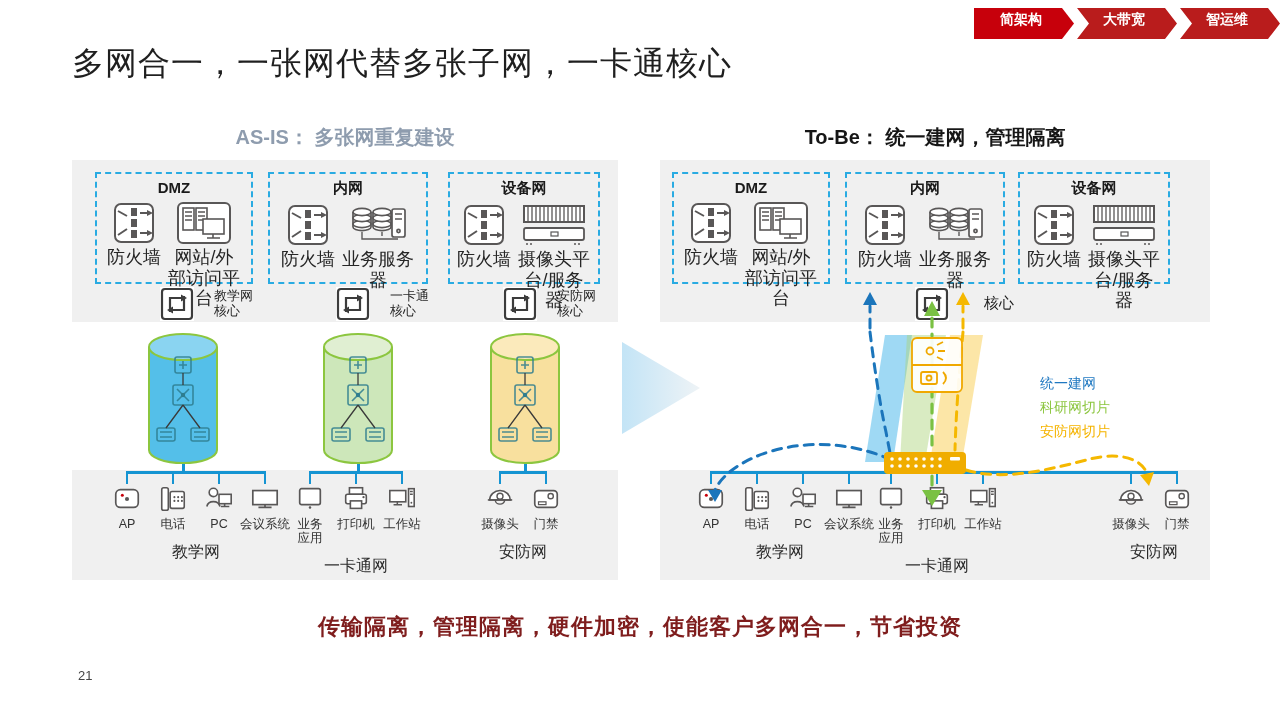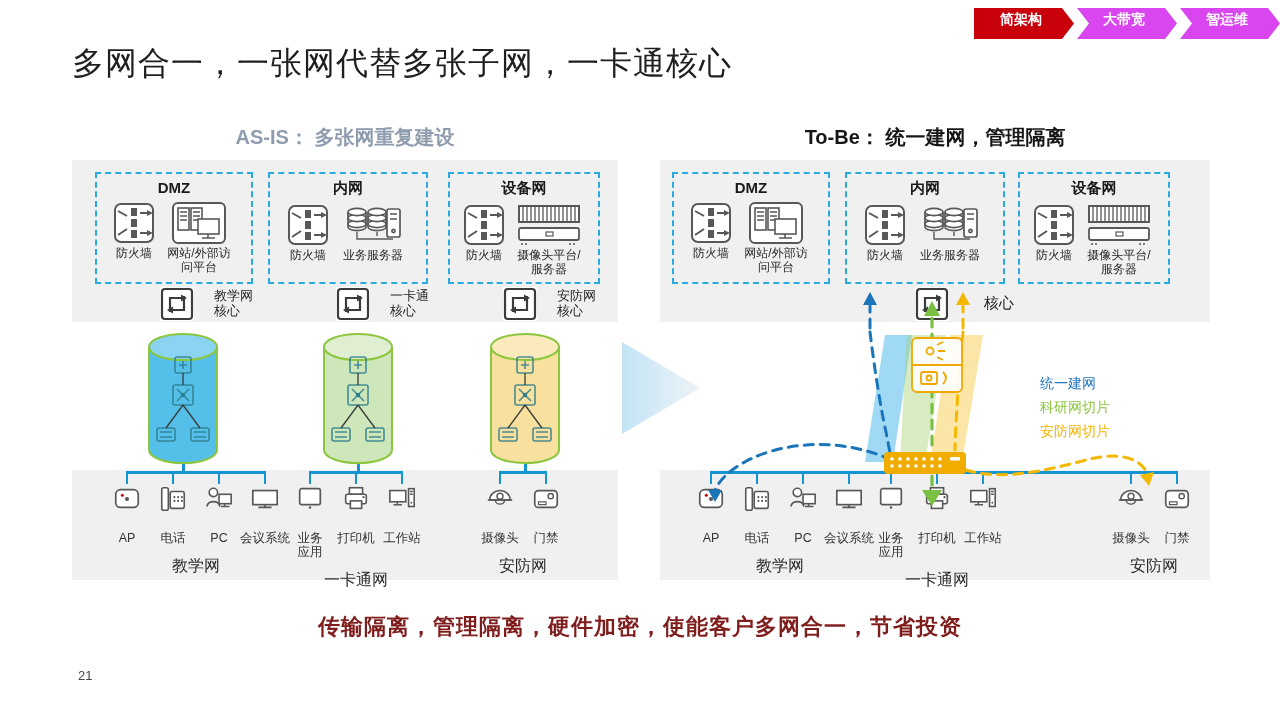--- a/index.html
+++ b/index.html
@@ -4,57 +4,57 @@
 <style>
   * { margin:0; padding:0; box-sizing:border-box; }
   body { font-family:"Liberation Sans", sans-serif; background:#888; }
   .slide { position:relative; width:1280px; height:720px; background:#ffffff; overflow:hidden; margin:0 auto; }
 
   
   .nav { position:absolute; top:8px; right:0; display:flex; gap:3px; }
   .tab { height:31px; line-height:23px; width:100px; color:#fff; font-size:14px; font-weight:700;
          text-align:center; padding-right:6px; }
   .tab.first { background:#c7000b; clip-path:polygon(0 0, calc(100% - 12px) 0, 100% 50%, calc(100% - 12px) 100%, 0 100%); }
-  .tab.mid   { background:#d946ef; clip-path:polygon(0 0, calc(100% - 12px) 0, 100% 50%, calc(100% - 12px) 100%, 0 100%, 12px 50%); }
+  .tab.mid   { background:#b91c1c; clip-path:polygon(0 0, calc(100% - 12px) 0, 100% 50%, calc(100% - 12px) 100%, 0 100%, 12px 50%); }
 
   .title { position:absolute; left:72px; top:42px; font-size:32px; color:#1f1f1f; letter-spacing:1px; }
 
   .hdr { position:absolute; top:124px; font-size:20px; font-weight:700; text-align:center; }
   .hdr-asis { left:72px; width:546px; color:#8e9cae; }
   .hdr-tobe { left:660px; width:550px; color:#161616; }
 
   .panel { position:absolute; top:160px; height:420px; }
   .panel-asis { left:72px; width:546px; }
   .panel-tobe { left:660px; width:550px; }
   .band-top { position:absolute; left:0; top:0; width:100%; height:162px; background:#f0f0f0; }
   .band-bot { position:absolute; left:0; top:310px; width:100%; height:110px; background:#f0f0f0; }
 
   .zone { position:absolute; top:12px; height:112px; border:2px dashed #29abe2; }
   .ztitle { text-align:center; font-size:15px; font-weight:700; color:#1a1a1a; margin-top:5px; }
   .zrow { display:flex; justify-content:center; align-items:flex-start; gap:6px; margin-top:5px; }
   .zcol { display:flex; flex-direction:column; align-items:center; }
   .zic { width:44px; height:44px; }
   .zic.w56 { width:56px; } .zic.w60 { width:60px; } .zic.w64 { width:64px; }
-  .zlbl { font-size:12px; color:#262626; text-align:center; line-height:1.15; margin-top:2px; }
+  .zlbl { font-size:18px; color:#262626; text-align:center; line-height:1.15; margin-top:2px; }
   .zlbl.w74 { width:74px; }
 
   .core { position:absolute; top:127px; display:flex; align-items:center; gap:20px; }
   .coreic { width:34px; height:34px; background:#fff; }
   .corelbl { font-size:13px; color:#262626; line-height:1.15; width:46px; }
 
   .cyl { position:absolute; top:172px; width:72px; height:133px; }
 
   .hbar { position:absolute; top:311px; height:3px; background:#1594d2; }
   .stem { position:absolute; top:304px; height:8px; width:3px; background:#1594d2; }
   .grp { position:absolute; top:311px; display:flex; flex-direction:column; }
   .grow { display:flex; }
   .dev { width:46px; display:flex; flex-direction:column; align-items:center; }
   .vdrop { width:2px; height:13px; background:#1594d2; }
   .dic { width:30px; height:30px; margin-top:0; }
-  .dlbl { font-size:12.5px; color:#333; margin-top:18px; text-align:center; line-height:1.1; white-space:nowrap; }
+  .dlbl { font-size:12.5px; color:#333; margin-top:4px; text-align:center; line-height:1.1; white-space:nowrap; }
   .dlbl.wrap { white-space:normal; width:34px; }
   .netlbl { font-size:16px; color:#2b2b2b; text-align:center; margin-top:10px; }
 
   .mid-arrow { position:absolute; left:622px; top:342px; width:78px; height:92px;
                background:linear-gradient(to right,#c3e4f6,#eef3f6);
                clip-path:polygon(0 0, 100% 50%, 0 100%); }
 
   .overlay { position:absolute; left:0; top:0; width:550px; height:420px; pointer-events:none; z-index:5; }
   .dash-b { stroke:#1b75bb; stroke-width:3; fill:none; stroke-dasharray:9 7; stroke-linecap:round; }
   .dash-g { stroke:#7ac143; stroke-width:3.2; fill:none; stroke-dasharray:9 7; stroke-linecap:round; }

